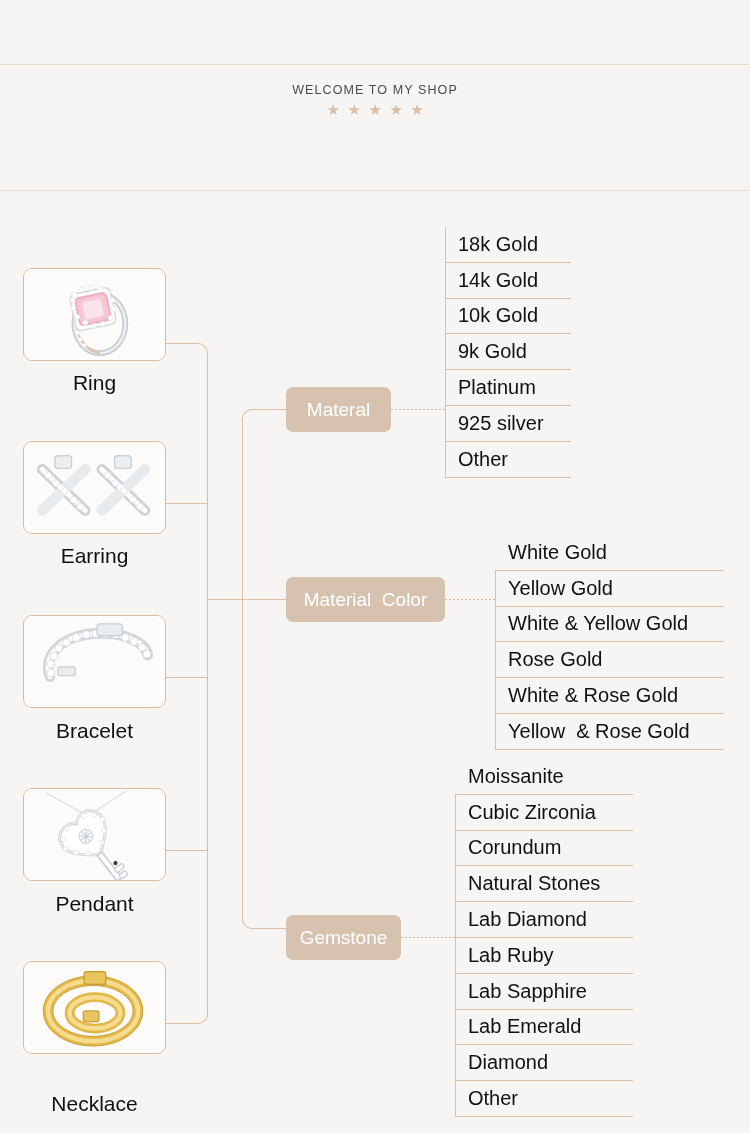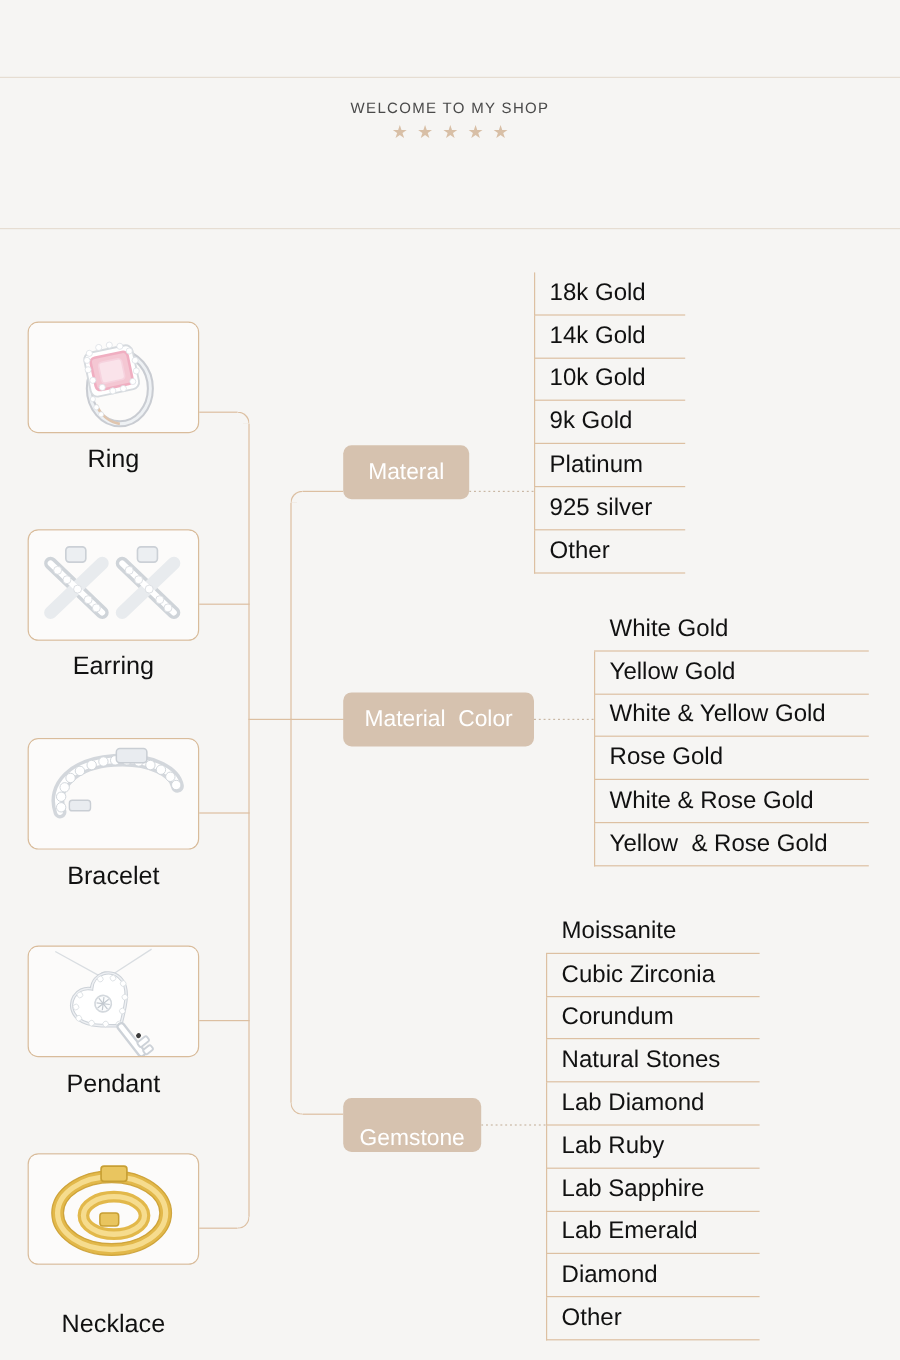--- a/index.html
+++ b/index.html
@@ -268,45 +268,45 @@
   <div class="lnv ln" style="left:242px; top:382px; height:500px;"></div>
 
   <div class="corner" style="left:242px; top:372px; width:10px; height:10px; border-top-width:1px; border-left-width:1px; border-top-left-radius:10px;"></div>
   <div class="lnh ln" style="left:252px; top:372px; width:34px;"></div>
 
   <div class="lnh ln" style="left:242px; top:562px; width:45px;"></div>
 
   <div class="corner" style="left:242px; top:882px; width:10px; height:10px; border-bottom-width:1px; border-left-width:1px; border-bottom-left-radius:10px;"></div>
   <div class="lnh ln" style="left:252px; top:891px; width:34px;"></div>
 
-  <div class="badge" style="left:286px; top:334px; width:105px; height:45px;">
+  <div class="badge" style="left:286px; top:350px; width:105px; height:45px;">
     <span>Materal</span>
   </div>
   <div class="badge" style="left:286px; top:540px; width:159px; height:45px;">
     <span>Material  Color</span>
   </div>
-  <div class="badge" style="left:286px; top:878px; width:115px; height:45px;align-items:flex-end;">
+  <div class="badge" style="left:286px; top:878px; width:115px; height:45px;">
     <span>Gemstone</span>
   </div>
 
   <div class="dotline" style="left:391px; top:372px; width:55px;"></div>
   <div class="dotline" style="left:445px; top:562px; width:51px;"></div>
   <div class="dotline" style="left:401px; top:900px; width:55px;"></div>
 
   <div class="optlist" id="list-materal" style="left:445px; top:190px; width:126px;">
       <div class="optrow"><span>18k Gold</span></div>
       <div class="optrow"><span>14k Gold</span></div>
       <div class="optrow"><span>10k Gold</span></div>
       <div class="optrow"><span>9k Gold</span></div>
       <div class="optrow"><span>Platinum</span></div>
       <div class="optrow"><span>925 silver</span></div>
       <div class="optrow"><span>Other</span></div>
     </div>
 
-  <div class="optlist" id="list-material-color" style="left:495px; top:470px; width:229px;">
+  <div class="optlist" id="list-material-color" style="left:495px; top:498px; width:229px;">
       <div class="optrow first"><span>White Gold</span></div>
       <div class="optrow"><span>Yellow Gold</span></div>
       <div class="optrow"><span>White &amp; Yellow Gold</span></div>
       <div class="optrow"><span>Rose Gold</span></div>
       <div class="optrow"><span>White &amp; Rose Gold</span></div>
       <div class="optrow"><span>Yellow  &amp; Rose Gold</span></div>
     </div>
 
   <div class="optlist" id="list-gemstone" style="left:455px; top:722px; width:178px;">
       <div class="optrow first"><span>Moissanite</span></div>

